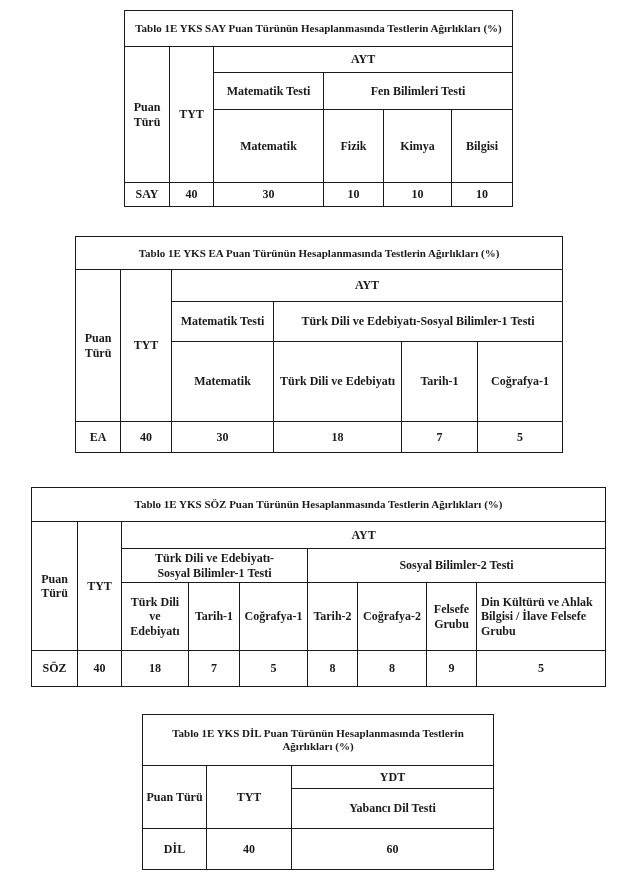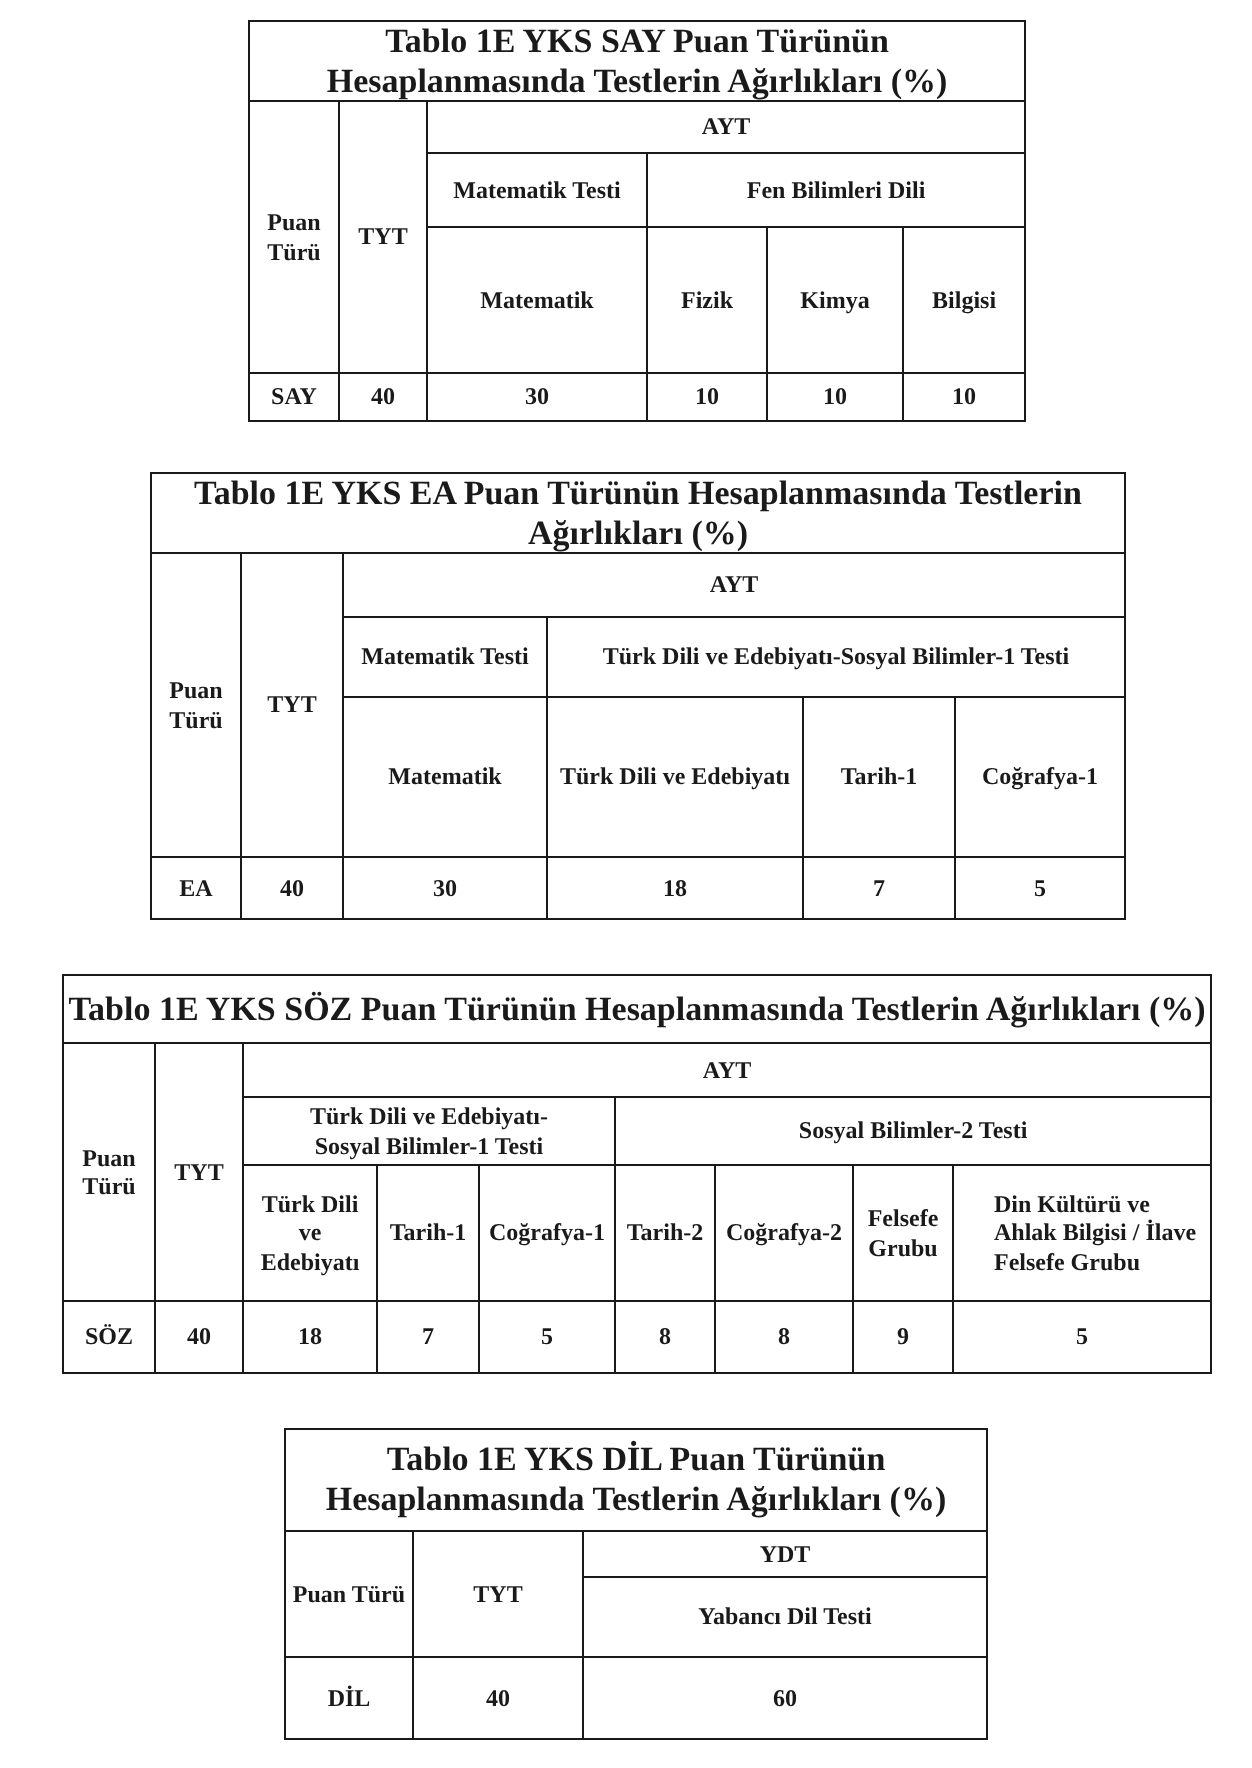--- a/index.html
+++ b/index.html
@@ -1,22 +1,22 @@
 <!DOCTYPE html>
 <html><head>
 <meta charset="utf-8">
 <style>
   html, body { margin:0; padding:0; background:#ffffff; }
   body { width:626px; height:884px; position:relative; overflow:hidden;
          font-family:"Liberation Serif", serif; color:#1a1a1a; }
   table { position:absolute; border-collapse:collapse; table-layout:fixed; }
   td { border:1.5px solid #1a1a1a; text-align:center; vertical-align:middle;
        font-weight:bold; font-size:12px; padding:0 2px; line-height:1.2; }
-  td.title { font-size:17px; line-height:1.15; }
-  td.left-txt { text-align:left; padding-left:20px; }
+  td.title { font-size:11px; line-height:1.15; }
+  td.left-txt { text-align:left; padding-left:4px; }
   #t1 { left:124px; top:10px; width:388px; }
   #t2 { left:75px; top:236px; width:487px; }
   #t3 { left:31px; top:487px; width:574px;font-family:Liberation Serif, serif; }
   #t4 { left:142px; top:714px; width:351px;padding-left:24px; }
 </style>
 </head>
 <body>
 
 <table id="t1">
   <colgroup>
@@ -31,21 +31,21 @@
       <tr style="height:36px">
         <td colspan="6" class="title">Tablo 1E YKS SAY Puan Türünün Hesaplanmasında Testlerin Ağırlıkları (%)</td>
       </tr>
   <tr style="height:26px">
     <td rowspan="3">Puan Türü</td>
     <td rowspan="3">TYT</td>
     <td colspan="4">AYT</td>
   </tr>
   <tr style="height:37px">
     <td>Matematik Testi</td>
-    <td colspan="3">Fen Bilimleri Dili</td>
+    <td colspan="3">Fen Bilimleri Testi</td>
   </tr>
   <tr style="height:73px">
     <td>Matematik</td>
     <td>Fizik</td>
     <td>Kimya</td>
     <td>Bilgisi</td>
   </tr>
   <tr style="height:24px">
     <td>SAY</td>
     <td>40</td>

